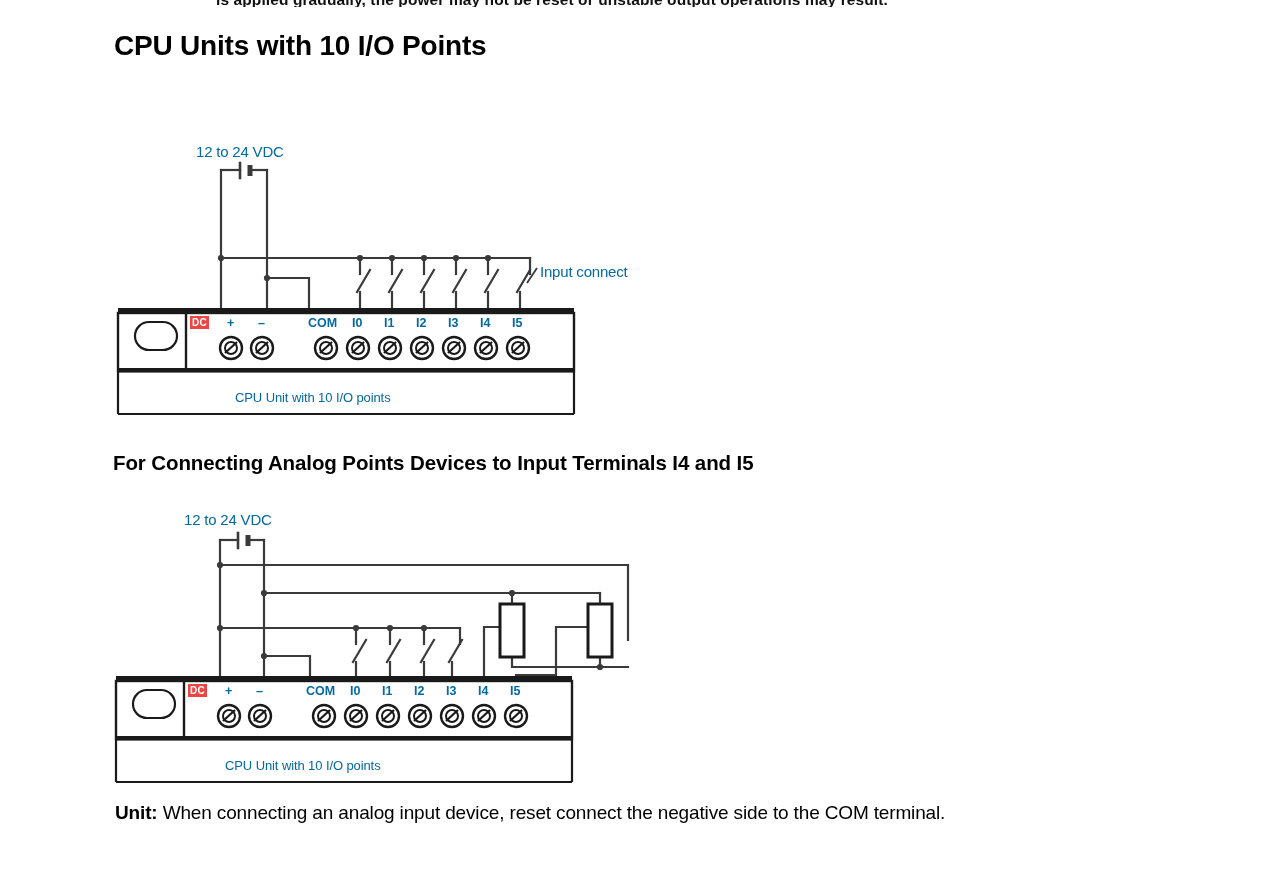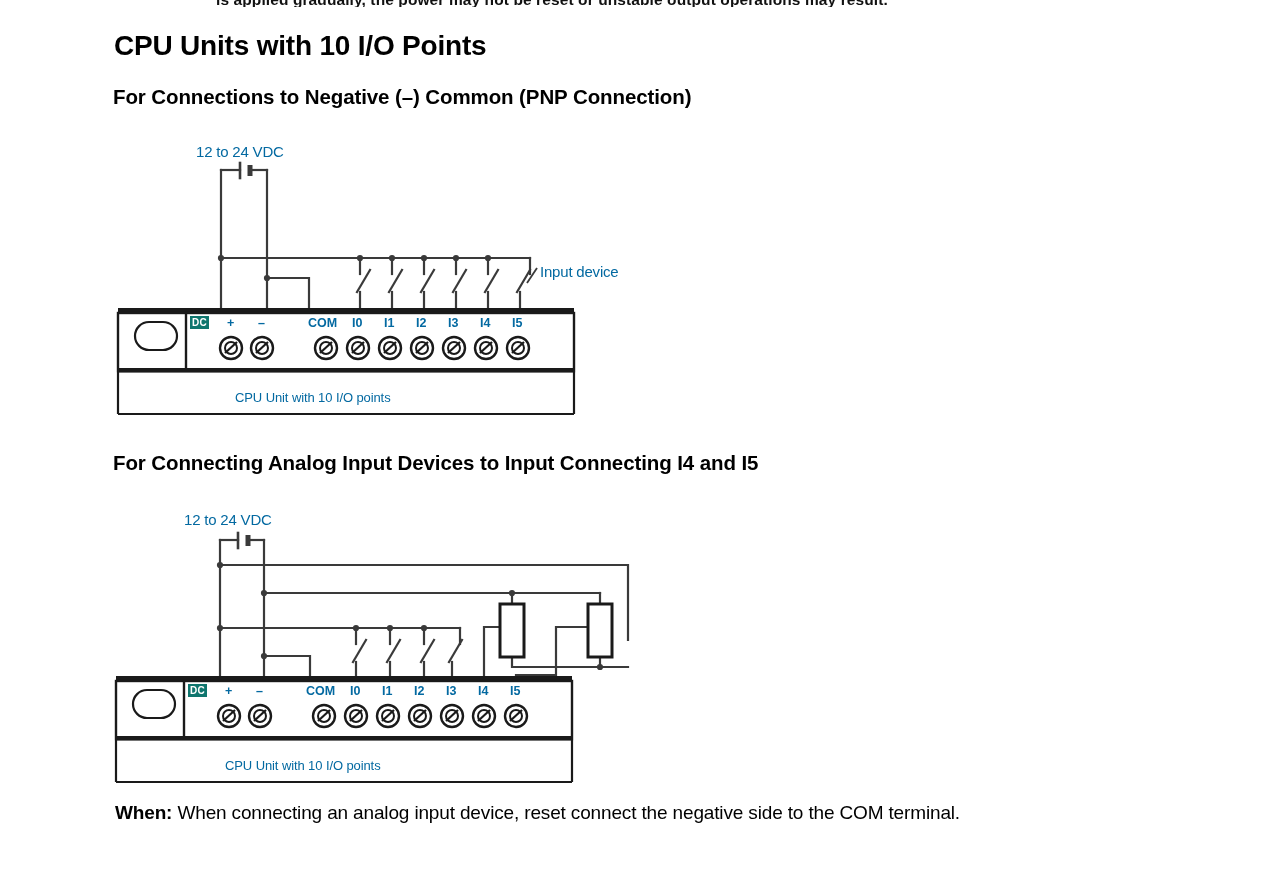--- a/index.html
+++ b/index.html
@@ -93,40 +93,39 @@
     font-size: 12.5px;
     font-weight: bold;
     letter-spacing: 0px;
   }
   .dlabel.unitcap {
     font-size: 13px;
     letter-spacing: -0.1px;
   }
   .dc-badge {
     position: absolute;
-    background: #0f766e;
+    background: #ef4444;
     color: #ffffff;
     font-size: 10px;
     font-weight: bold;
     letter-spacing: 0.3px;
     line-height: 11px;
     padding: 1px 2px 1px 2px;
     font-family: "Liberation Sans", sans-serif;
   }
 </style>
 </head>
 <body>
 
 <div class="page">
 
   <div class="clipped-line">is applied gradually, the power may not be reset or unstable output operations may result.</div>
 
   <div class="h1-title">CPU Units with 10 I/O Points</div>
 
-  <div class="h2-title" id="h2-pnp">For Connections to Negative (–) Common (PNP Connection)</div>
 
   <div class="diagram" id="diagram-pnp">
     <svg width="700" height="430" viewBox="0 0 700 430">
       <g fill="none" stroke="#3a3a3a" stroke-width="2.2" stroke-linecap="square">
 
         <path d="M221,170 L240,170"></path>
         <path d="M240,163 L240,178" stroke-width="2.6"></path>
         <path d="M250,165 L250,176" stroke-width="5" stroke-linecap="butt"></path>
         <path d="M250,170 L267,170"></path>
 
@@ -245,39 +244,39 @@
         <g>
           <circle cx="518" cy="348" r="11" fill="#ffffff" stroke="#1a1a1a" stroke-width="2.4"></circle>
           <circle cx="518" cy="348" r="6" fill="#ffffff" stroke="#1a1a1a" stroke-width="2"></circle>
           <path d="M512,353 L524,342" stroke="#1a1a1a" stroke-width="2.2"></path>
         </g>
       </g>
     </svg>
 
     <div class="dlabel" style="left:196px; top:143px;">12 to 24 VDC</div>
 
-    <div class="dlabel" style="left:540px; top:263px;">Input device</div>
+    <div class="dlabel" style="left:540px; top:263px;">Input connect</div>
 
     <div class="dc-badge" style="left:190px; top:316px;">DC</div>
 
     <div class="dlabel small" style="left:227px; top:316px;">+</div>
     <div class="dlabel small" style="left:258px; top:316px;">–</div>
 
     <div class="dlabel small" style="left:308px; top:316px;">COM</div>
     <div class="dlabel small" style="left:352px; top:316px;">I0</div>
     <div class="dlabel small" style="left:384px; top:316px;">I1</div>
     <div class="dlabel small" style="left:416px; top:316px;">I2</div>
     <div class="dlabel small" style="left:448px; top:316px;">I3</div>
     <div class="dlabel small" style="left:480px; top:316px;">I4</div>
     <div class="dlabel small" style="left:512px; top:316px;">I5</div>
 
     <div class="dlabel unitcap" style="left:235px; top:390px;">CPU Unit with 10 I/O points</div>
   </div>
 
-  <div class="h2-title" id="h2-analog">For Connecting Analog Input Devices to Input Connecting I4 and I5</div>
+  <div class="h2-title" id="h2-analog">For Connecting Analog Points Devices to Input Terminals I4 and I5</div>
 
   <div class="diagram" id="diagram-analog">
     <svg width="700" height="800" viewBox="0 0 700 800">
       <g fill="none" stroke="#3a3a3a" stroke-width="2.2" stroke-linecap="square">
 
         <path d="M220,540 L238,540"></path>
         <path d="M238,533 L238,548" stroke-width="2.6"></path>
         <path d="M248,535 L248,546" stroke-width="5" stroke-linecap="butt"></path>
         <path d="M248,540 L264,540"></path>
 
@@ -417,16 +416,16 @@
     <div class="dlabel small" style="left:382px; top:684px;">I1</div>
     <div class="dlabel small" style="left:414px; top:684px;">I2</div>
     <div class="dlabel small" style="left:446px; top:684px;">I3</div>
     <div class="dlabel small" style="left:478px; top:684px;">I4</div>
     <div class="dlabel small" style="left:510px; top:684px;">I5</div>
 
     <div class="dlabel unitcap" style="left:225px; top:758px;">CPU Unit with 10 I/O points</div>
   </div>
 
   <div class="note-row">
-    <span class="note-label">When:</span><span>&nbsp;</span><span>When connecting an analog input device, reset connect the negative side to the COM terminal.</span>
+    <span class="note-label">Unit:</span><span>&nbsp;</span><span>When connecting an analog input device, reset connect the negative side to the COM terminal.</span>
   </div>
 
 </div>
 
 </body></html>

